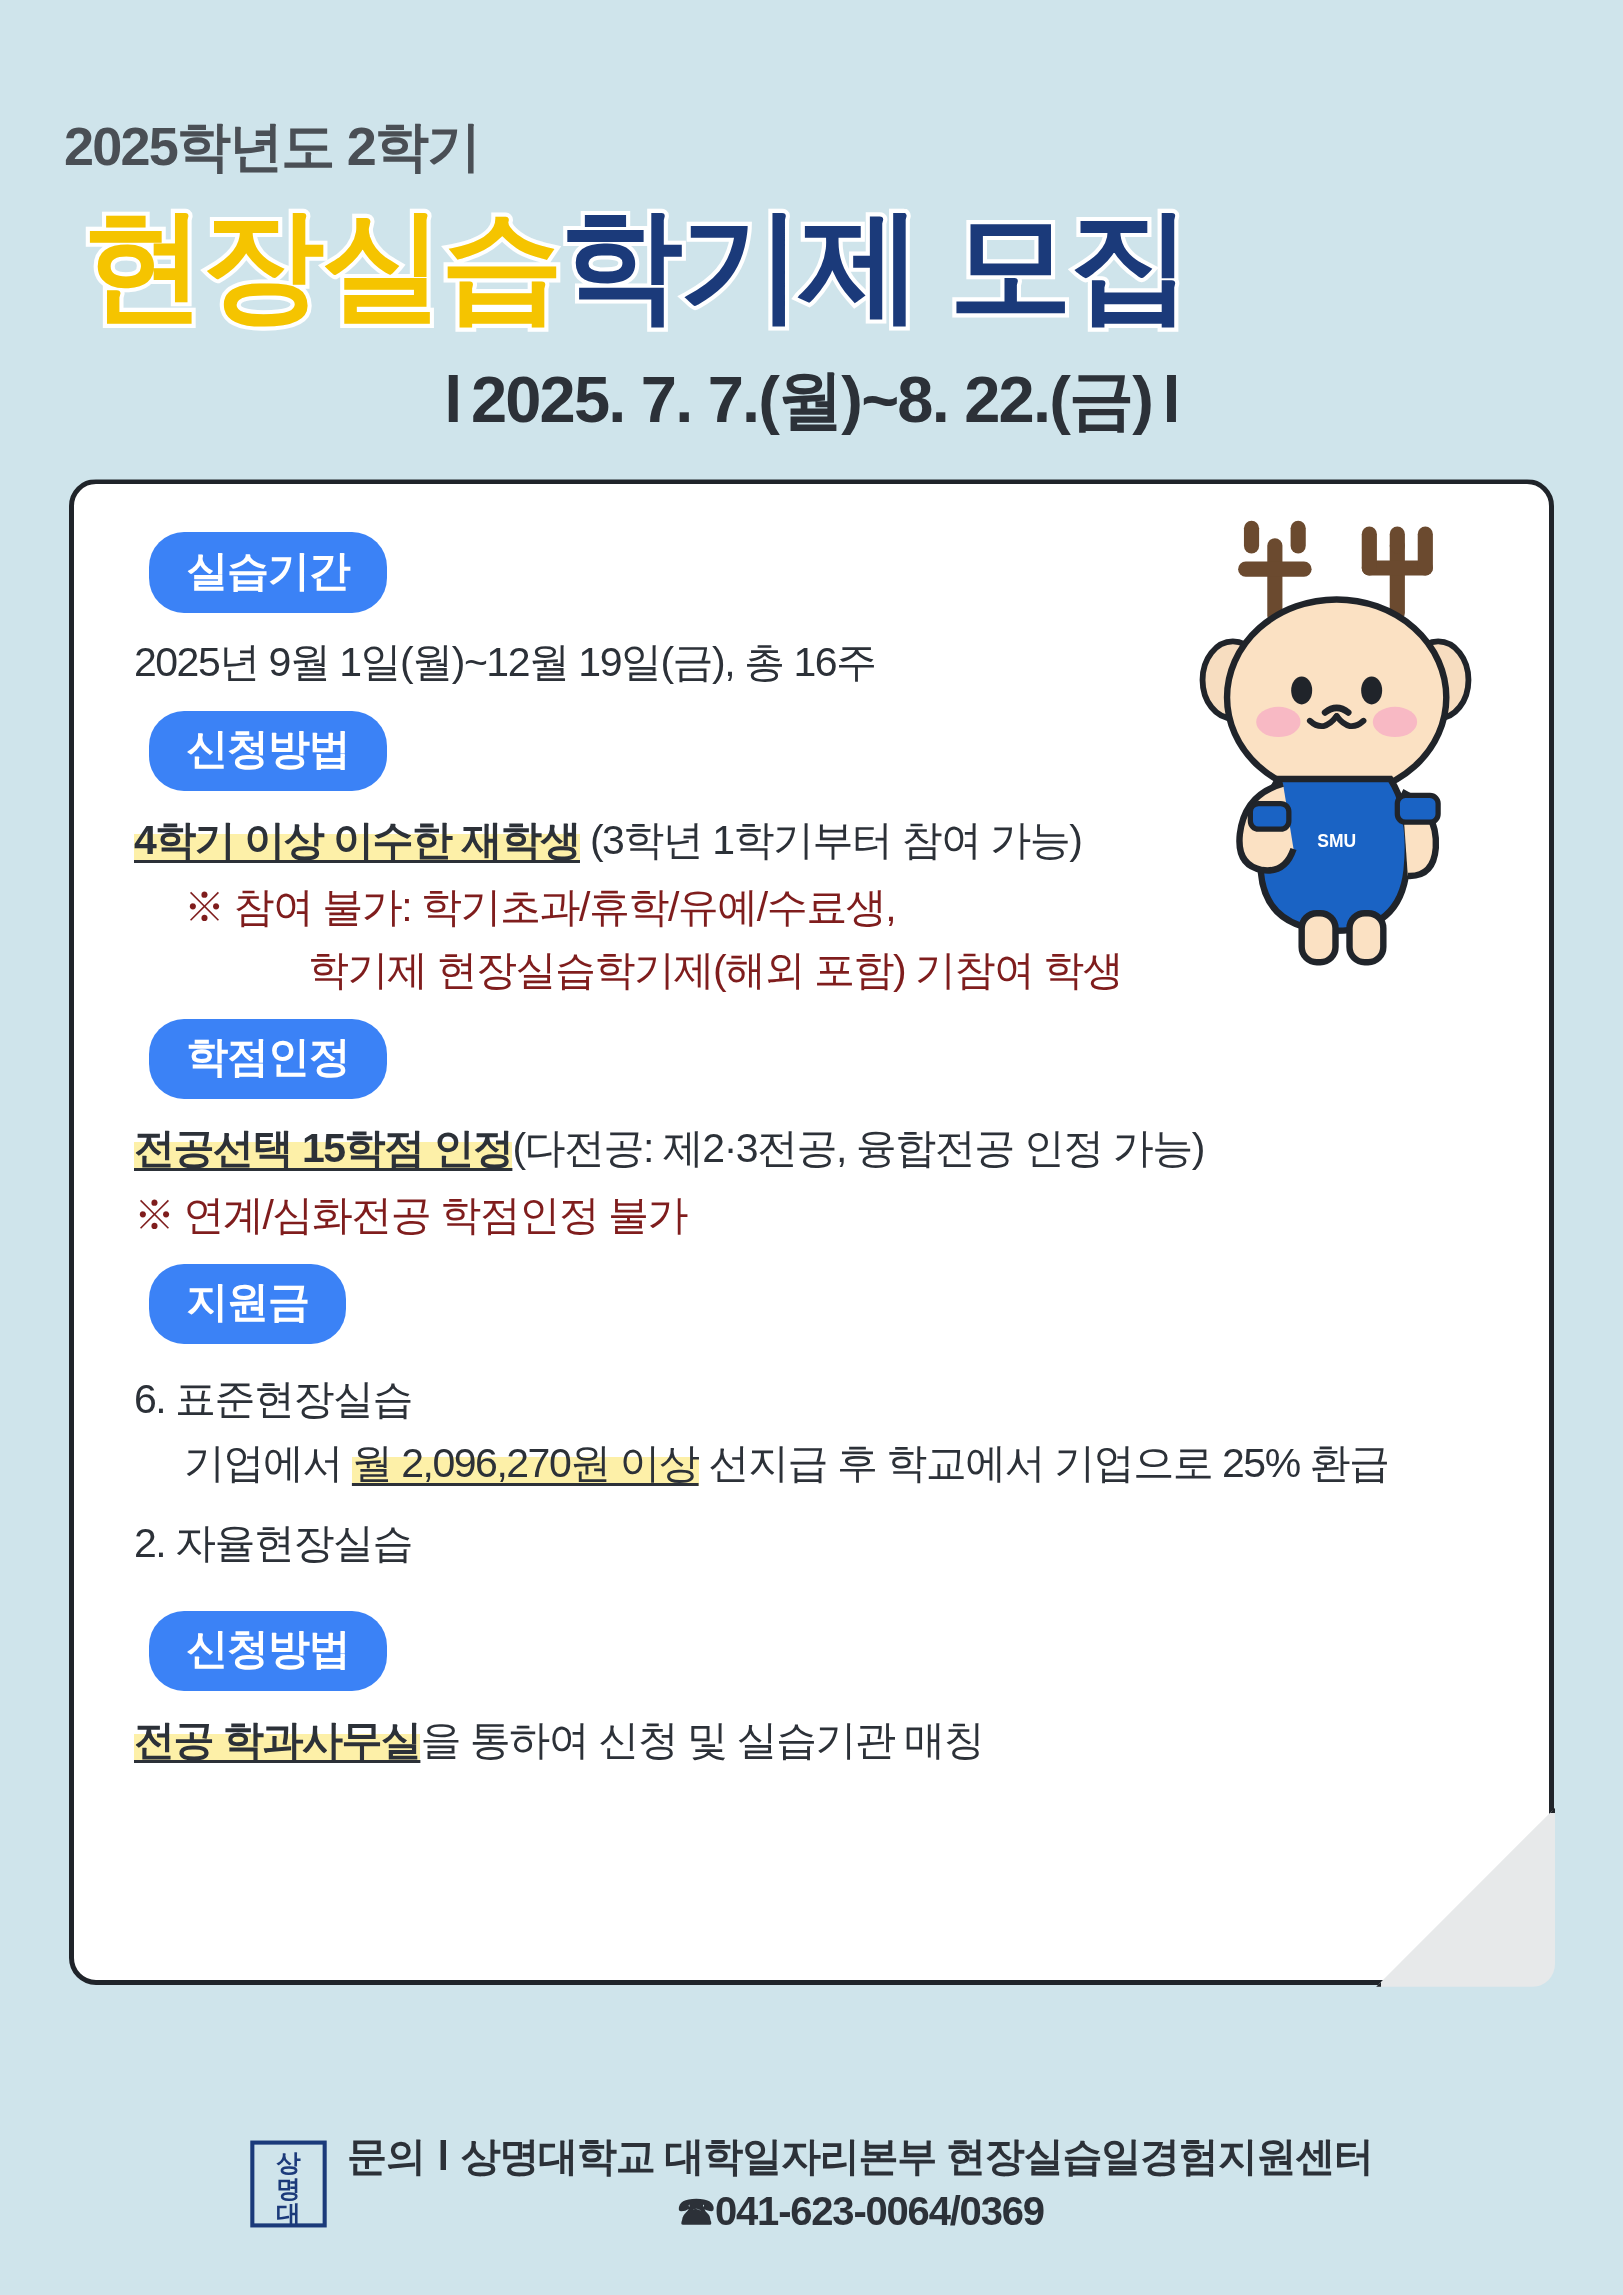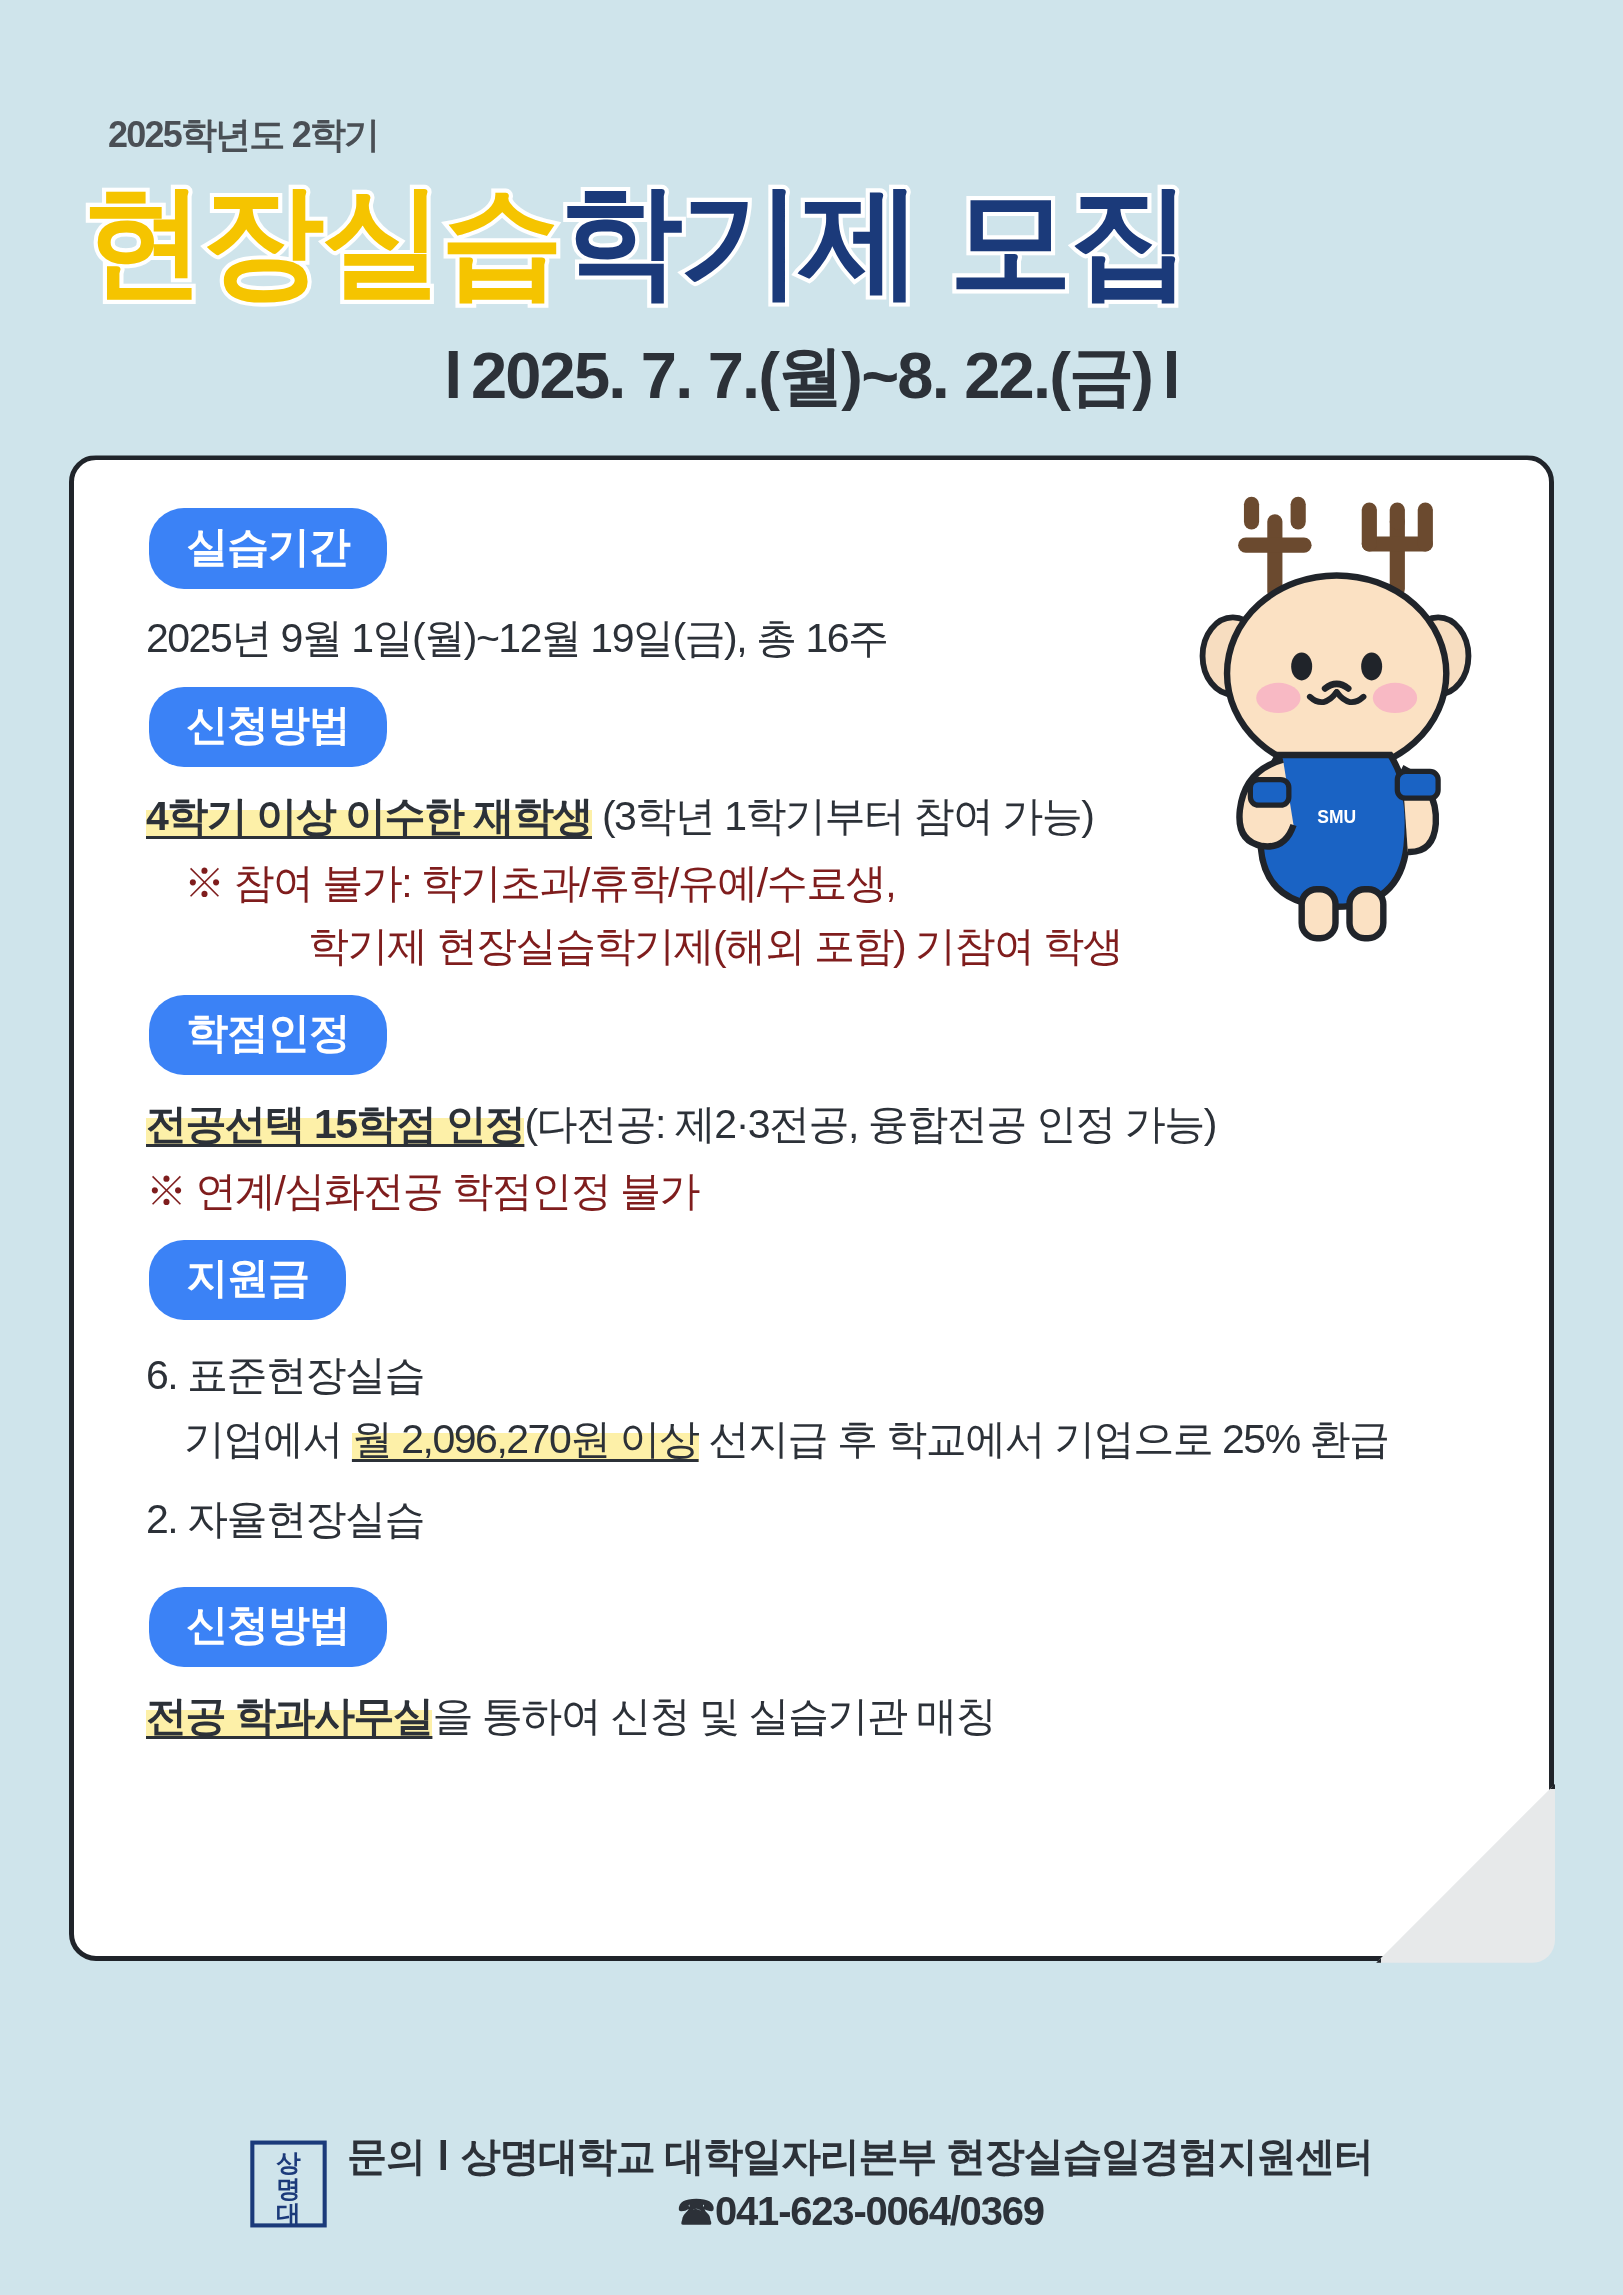--- a/index.html
+++ b/index.html
@@ -12,22 +12,22 @@
     overflow: hidden;
     position: relative;
   }
 
   
   .poster-header {
     padding: 111px 0 0 0;
     text-align: left;
   }
   .hdr-line1 {
-    margin-left: 108px;
-    font-size: 36px;
+    margin-left: 64px;
+    font-size: 54px;
     font-weight: bold;
     color: #4a4f55;
     letter-spacing: -1.8px;
   }
   .hdr-title {
     margin-left: 82px;
     margin-top: 16.3px;
     font-size: 123px;
     font-weight: bold;
     letter-spacing: -3.5px;
@@ -99,21 +99,21 @@
     border-radius: 35px;
     margin-left: 16.3px;
   }
 
   .blk { margin-bottom: 3.5px; }
   .body-text {
     font-size: 41px;
     color: #2c3138;
     letter-spacing: -1.5px;
     line-height: 1.45;
-    margin: 20px 0 0 13px;
+    margin: 20px 0 0 1px;
   }
   .body-text.indent { margin-left: 51px; }
   .red { color: #7f1d1d; }
   .hl {
     background: linear-gradient(to top, #fdf0a8 62%, rgba(253,240,168,0) 62%);
     text-decoration: underline;
     text-decoration-thickness: 2.9px;
     text-underline-offset: 5.8px;
     font-weight: bold;
   }

